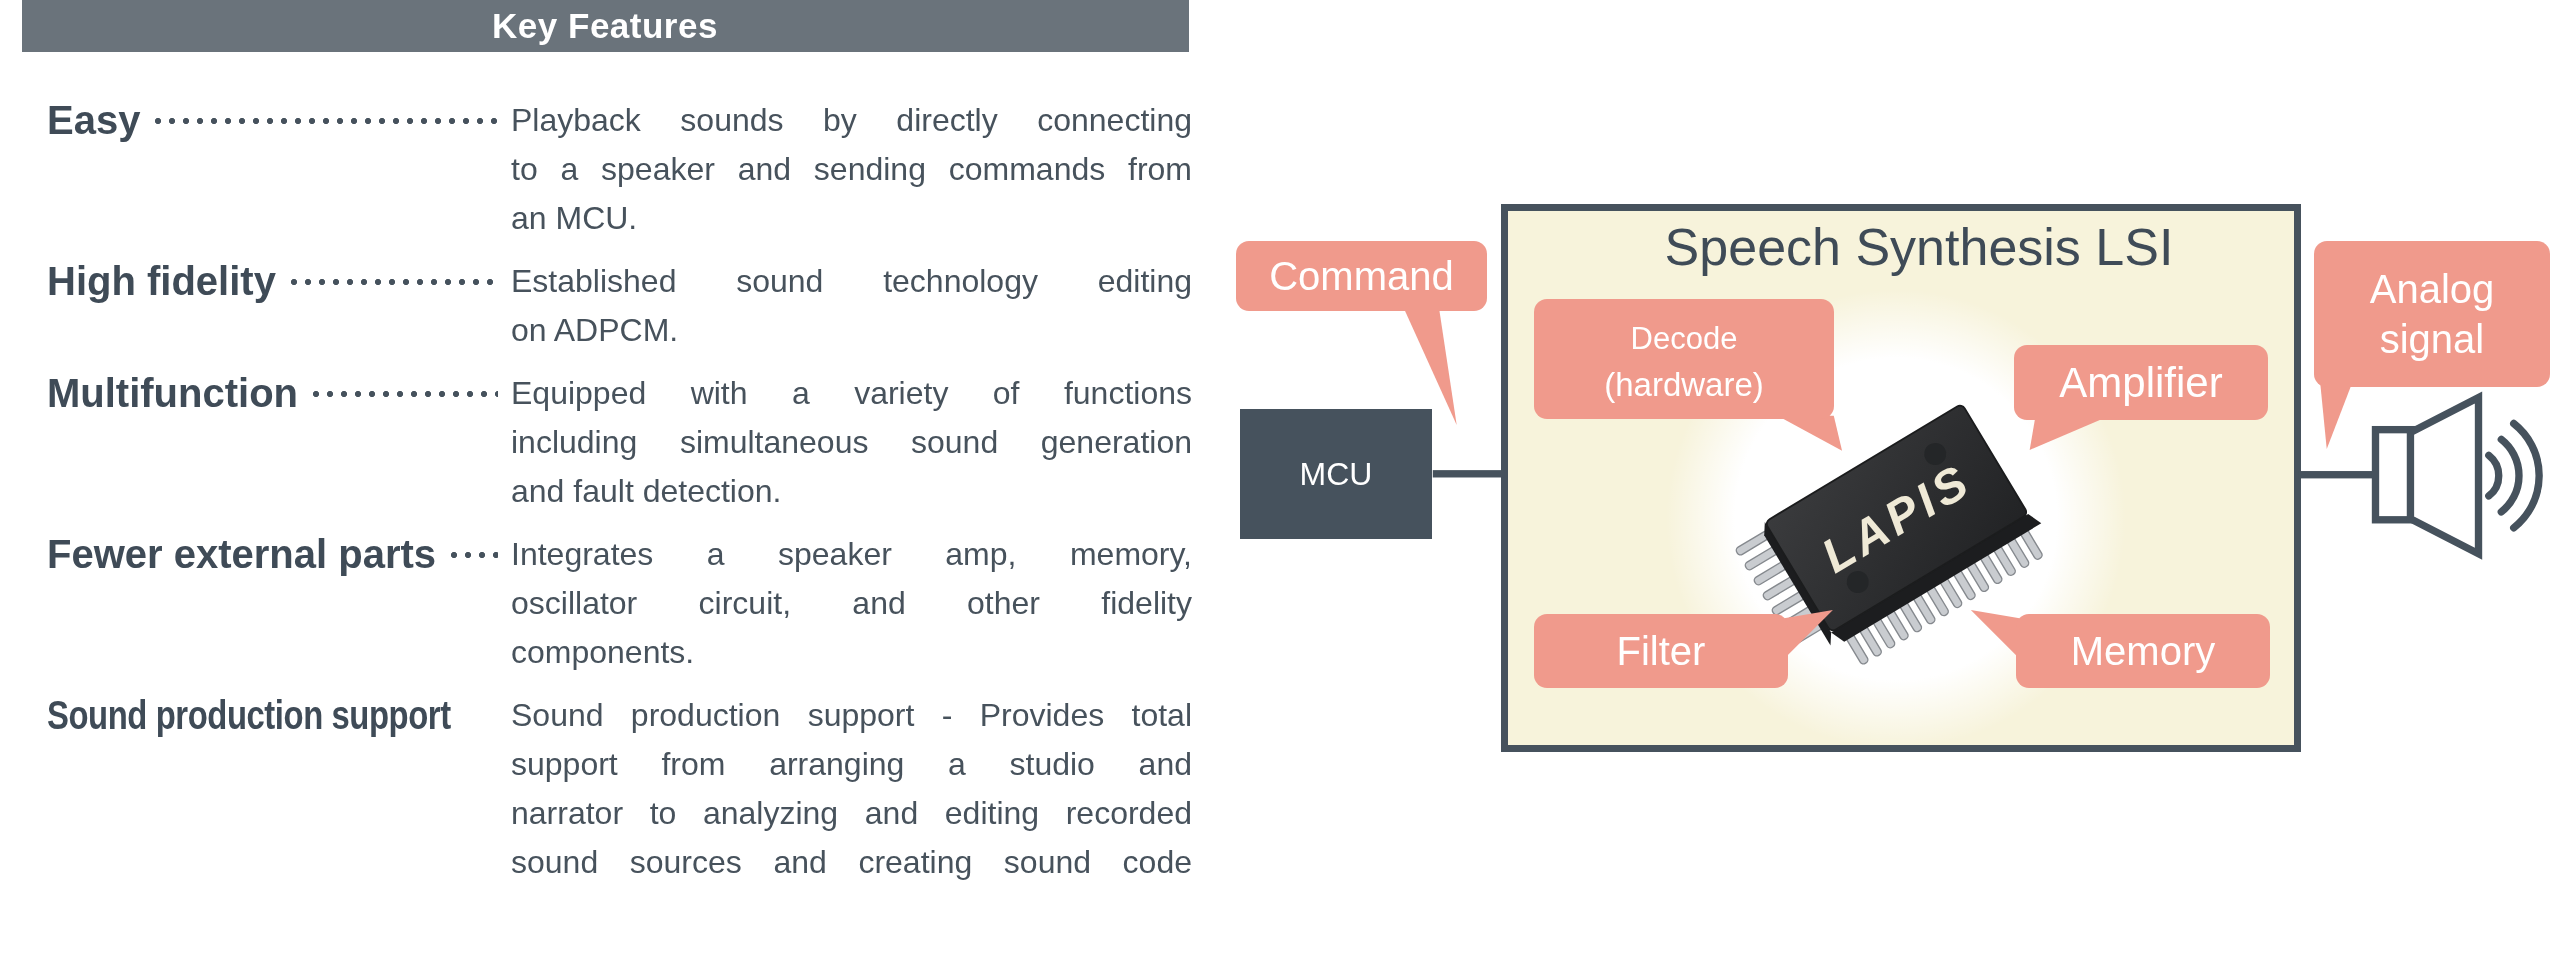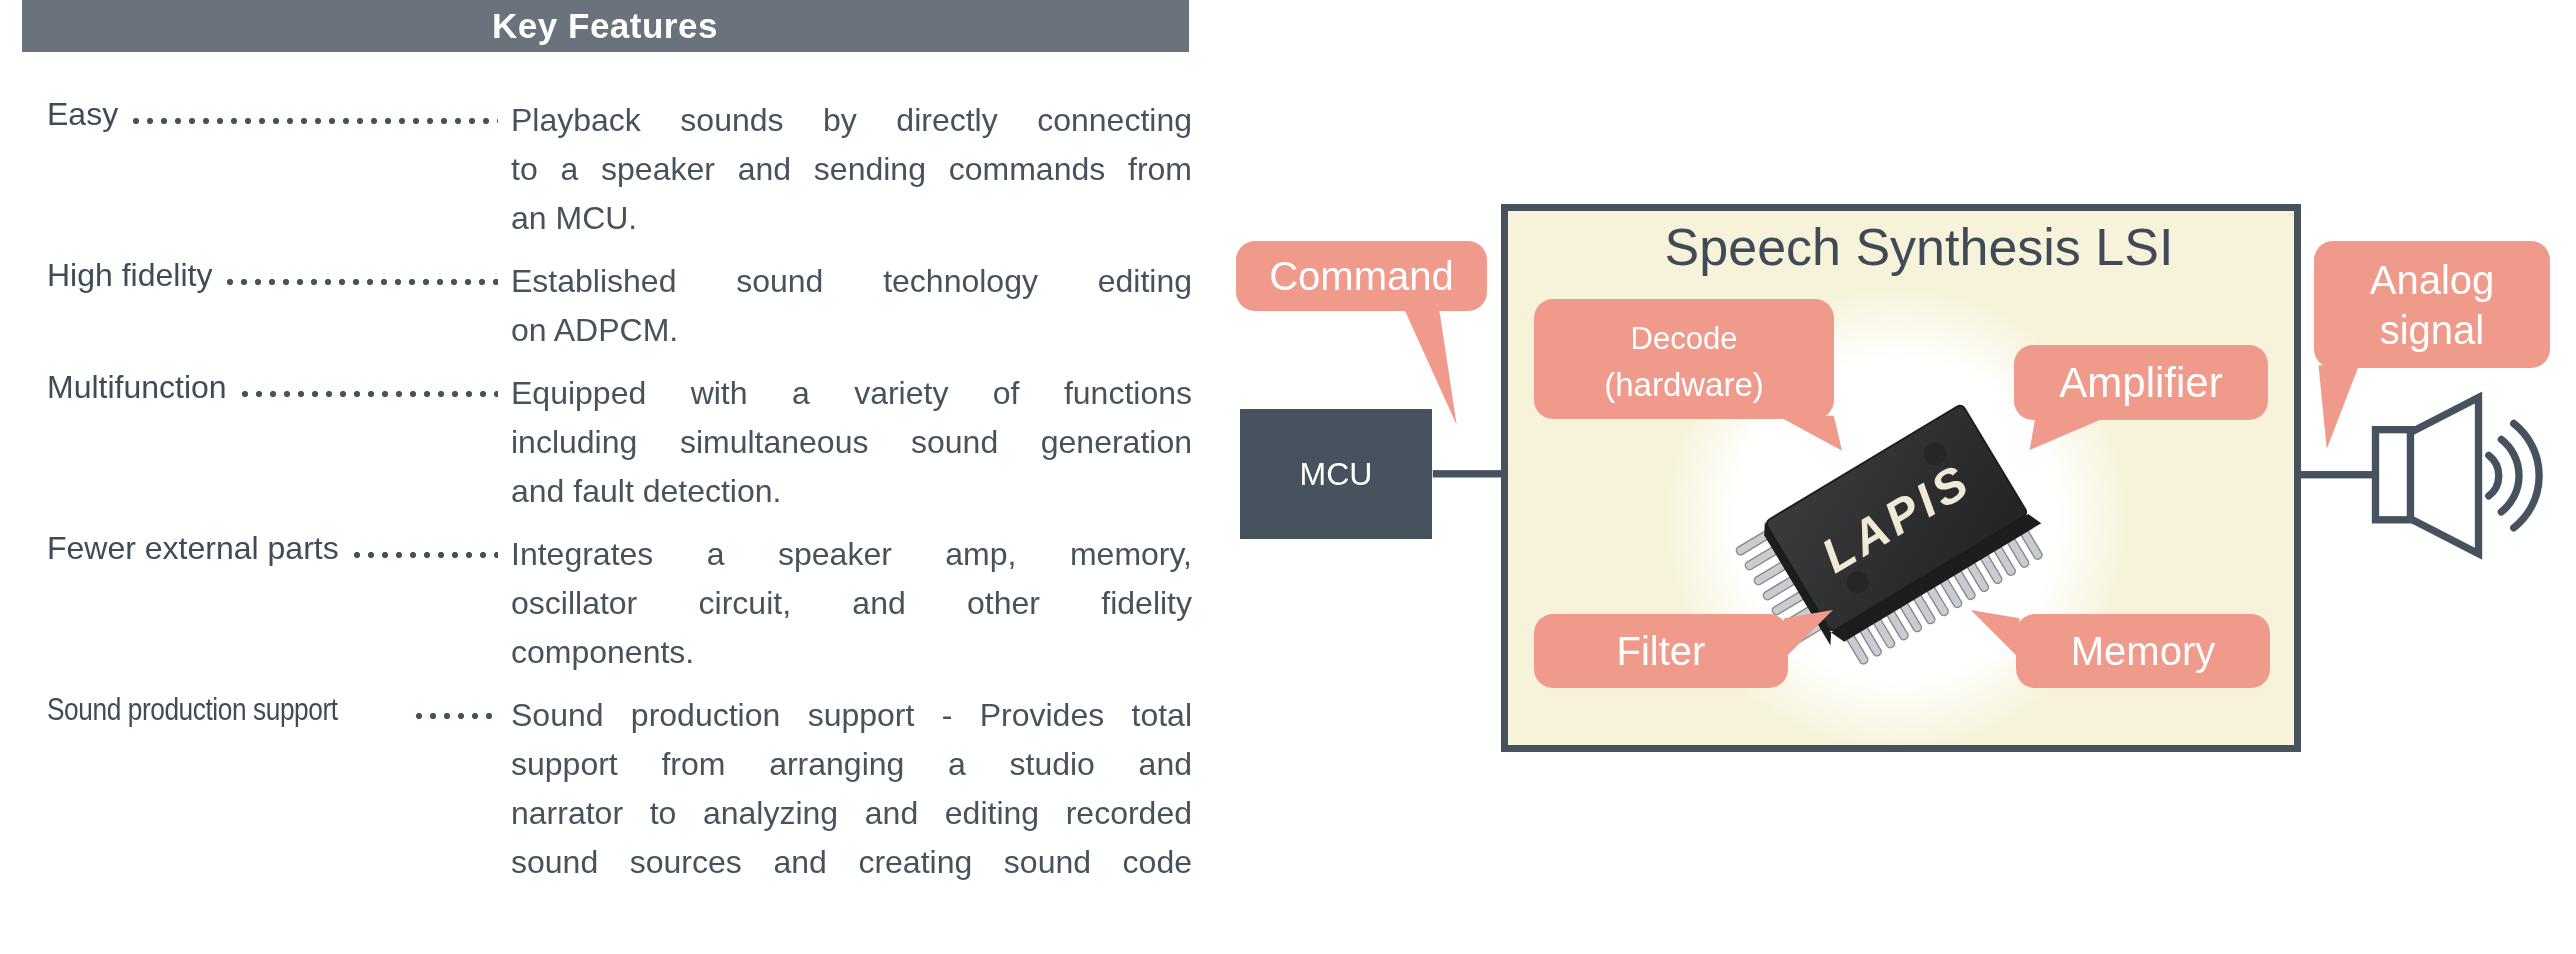--- a/index.html
+++ b/index.html
@@ -11,22 +11,22 @@
   .kf-header {
     position: absolute; left: 5.5px; top: 0; width: 1167px; height: 52px;
     background: var(--header-gray, #6A737B);
     display: flex; align-items: center; justify-content: center;
   }
   .kf-header h1 { font-size: 35px; font-weight: bold; color: #fff; letter-spacing: 0.5px; }
 
   .features { position: absolute; left: 31px; top: 96px; width: 1144px; }
   .frow { display: flex; margin-bottom: 14px; }
   .flabel {
-    width: 464px; flex: none; display: flex; align-items: flex-start;
-    height: 49px; font-weight: normal; font-size: 32px; color: var(--text-dark, #3F4B57);
+    width: 464px; flex: none; display: flex; align-items: center;
+    height: 49px; font-weight: bold; font-size: 40px; color: var(--text-dark, #3F4B57);
     white-space: nowrap;
   }
   .flabel .ltext.cond { transform: scaleX(.82); transform-origin: left center; letter-spacing: -0.5px; }
   .dots {
     flex: 1 1 auto; align-self: stretch; margin: 0 13px 0 11px;
     background: radial-gradient(circle, var(--slate, #46525D) 2.8px, transparent 3.3px) left center / 14px 14px repeat-x;
   }
   .fdesc { width: 681px; flex: none; font-size: 32px; color: #47525C; }
   .dline { height: 49px; line-height: 49px; text-align: justify; text-align-last: justify; text-justify: inter-character; white-space: nowrap; }
   .dline.last { text-align-last: left; }
@@ -60,31 +60,31 @@
   .wave { fill: none; stroke: var(--slate, #46525D); stroke-width: 8; stroke-linecap: round; }
 
   .mcu {
     position: absolute; left: 1240px; top: 409px; width: 192px; height: 130px;
     background: var(--slate, #46525D); color: #fff;
     display: flex; align-items: center; justify-content: center; font-size: 32px;
   }
 
   .bubble {
     position: absolute; background: var(--salmon, #F09A8C); color: #fff;
-    border-radius: 19px; display: flex; flex-direction: column;
+    border-radius: 13px; display: flex; flex-direction: column;
     align-items: center; justify-content: center; text-align: center;
   }
   .b-command   { left: 1236px; top: 241px; width: 251px; height: 70px;  font-size: 40px; }
   .b-decode    { left: 1534px; top: 299px; width: 300px; height: 120px; }
   .b-decode .bl1 { font-size: 31px; line-height: 52px; }
   .b-decode .bl2 { font-size: 33px; line-height: 40px; }
   .b-amplifier { left: 2014px; top: 345px; width: 254px; height: 75px;  font-size: 42px; }
   .b-filter    { left: 1534px; top: 614px; width: 254px; height: 74px;  font-size: 40px; }
   .b-memory    { left: 2016px; top: 614px; width: 254px; height: 74px;  font-size: 40px; }
-  .b-analog    { left: 2314px; top: 241px; width: 236px; height: 127px; font-size: 40px; line-height: 50px; }
+  .b-analog    { left: 2314px; top: 241px; width: 236px; height: 146px; font-size: 40px; line-height: 50px; }
 </style>
 </head>
 <body>
 
 <div class="page">
 
   <section class="left-panel">
     <header class="kf-header">
       <h1>Key Features</h1>
     </header>

